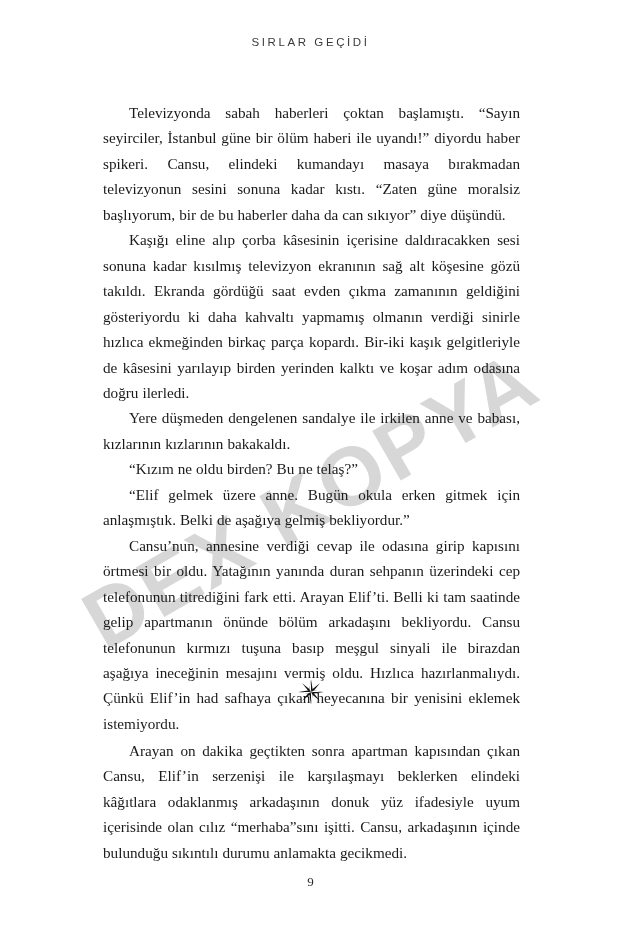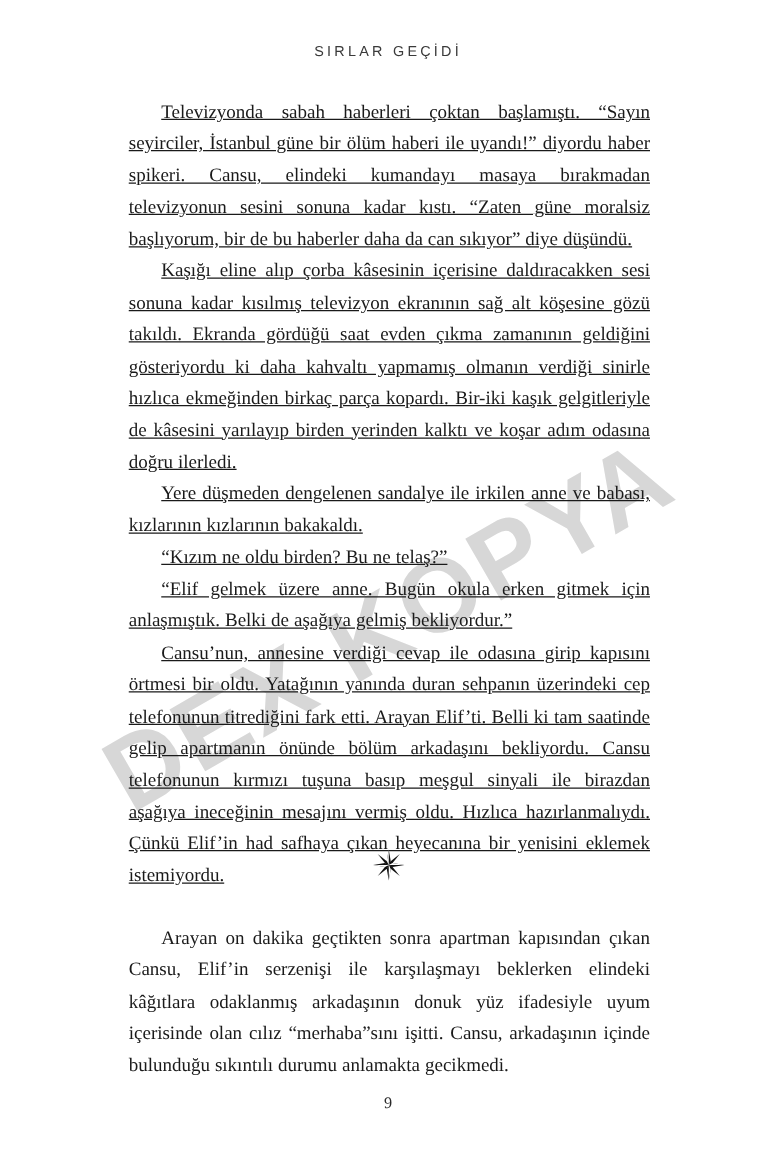--- a/index.html
+++ b/index.html
@@ -44,25 +44,24 @@
     font-family: "Liberation Sans", "DejaVu Sans", sans-serif;
     font-size: 11.5px;
     letter-spacing: 2.6px;
     color: #3a3a3a;
     z-index: 2;
   }
 
   
   .textblock {
     position: absolute;
-    top: 77px;
+    top: 100px;
     left: 103px;
     width: 417px;
     z-index: 2;
-    text-decoration: underline;
   }
   p.body {
     margin: 0;
     text-align: justify;
     text-justify: inter-word;
     font-size: 15.2px;
     line-height: 25.45px;
     text-indent: 26px;
     hyphens: none;
     word-spacing: 0.2px;

